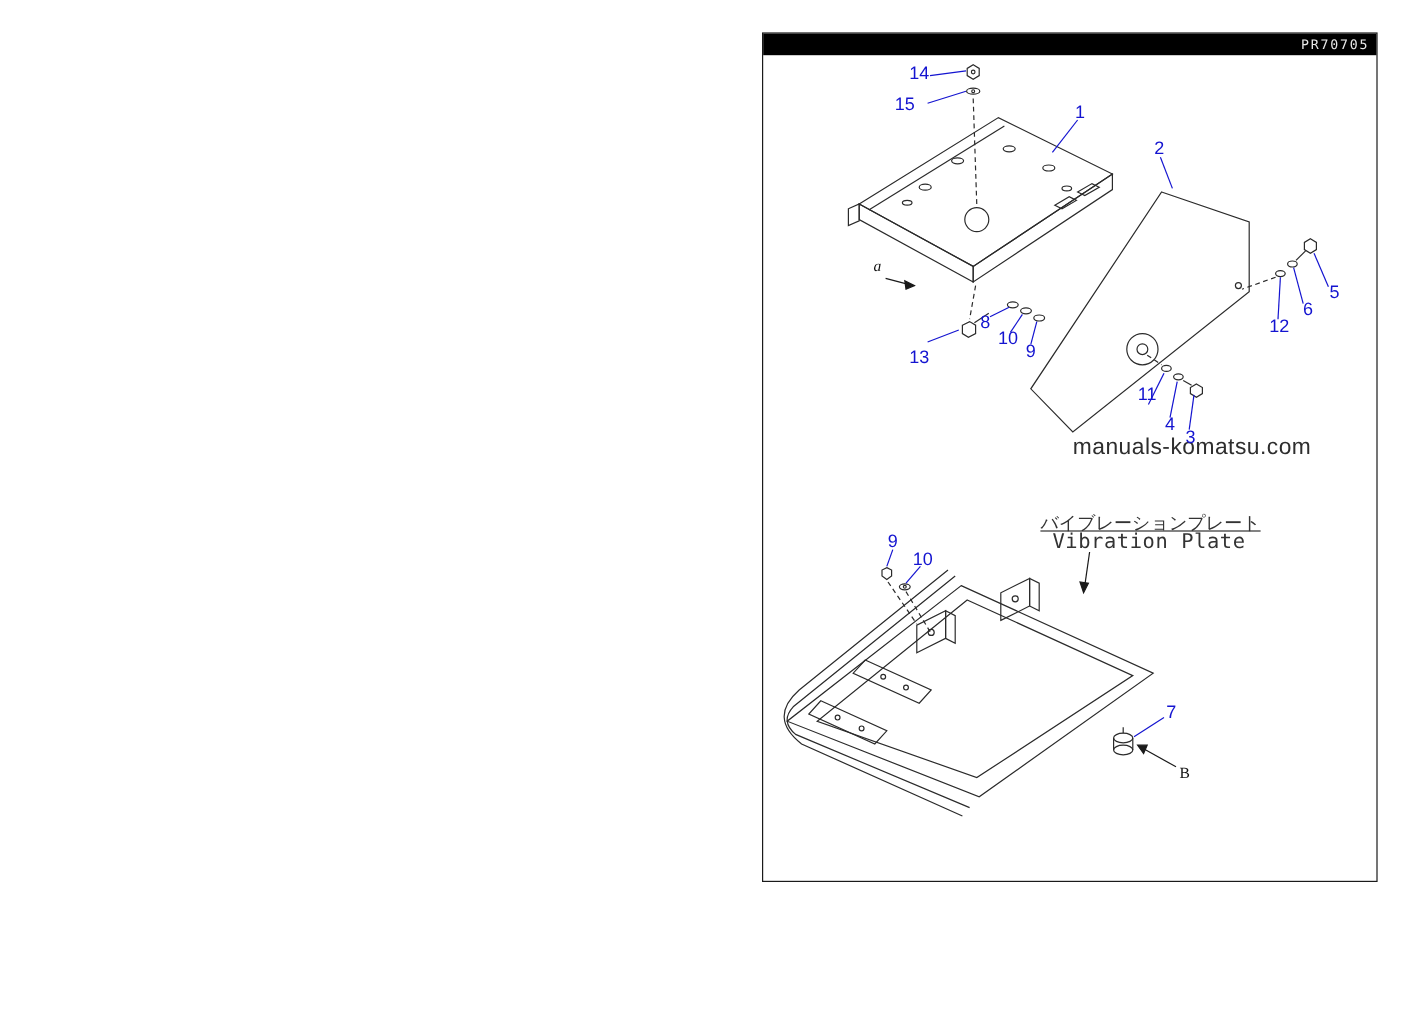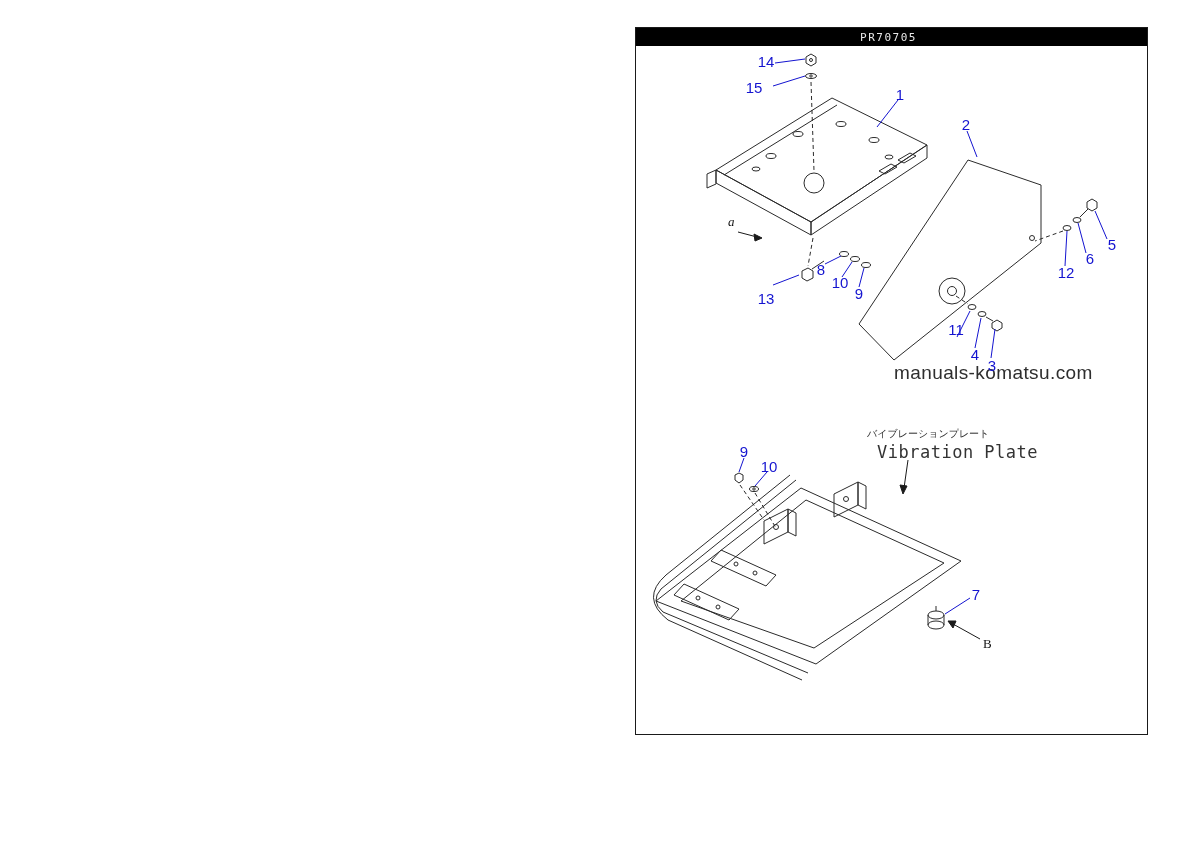--- a/index.html
+++ b/index.html
@@ -6,32 +6,32 @@
   .page{position:relative;width:1190px;height:842px;background:#ffffff;
         font-family:"Liberation Sans",sans-serif;overflow:hidden;}
 
   .cover-box{position:absolute;left:40px;top:27px;width:513px;height:316px;background:#000;}
   .manual-link{position:absolute;left:4px;top:20px;font-size:11.5px;line-height:12px;
         color:#2323ea;text-decoration:underline;cursor:pointer;white-space:nowrap;}
 
   .diagram-panel{position:absolute;left:635px;top:27px;width:513px;height:708px;
         background:#fff;border:1px solid #1a1a1a;box-sizing:border-box;}
   .panel-header{position:absolute;left:0;top:0;right:0;height:18px;background:#000;
-        display:flex;align-items:center;justify-content:center;padding-right:6px;box-sizing:border-box;}
+        display:flex;align-items:center;justify-content:flex-end;padding-right:6px;box-sizing:border-box;}
   .panel-code{color:#e8e8e8;font-family:"DejaVu Sans Mono",monospace;font-size:11px;letter-spacing:1.5px;}
 
   .panel-svg{position:absolute;left:0;top:0;}
   .callout-layer{position:absolute;left:0;top:0;width:513px;height:708px;pointer-events:none;}
   .callout{position:absolute;transform:translate(-50%,-50%);color:#1414d0;
         font-size:15px;font-family:Liberation Sans, sans-serif;}
 
   .watermark{position:absolute;left:258px;top:334px;font-size:19px;color:#2e2e2e;
         letter-spacing:.4px;white-space:nowrap;}
-  .jp-label{position:absolute;left:231px;top:399px;font-size:10px;color:#333;
-        font-family:"DejaVu Sans",sans-serif;white-space:nowrap;}
+  .jp-label{position:absolute;left:231px;top:399px;font-size:15px;color:#333;
+        font-family:"DejaVu Sans",sans-serif;white-space:nowrap;text-decoration:underline;}
   .en-label{position:absolute;left:241px;top:414px;font-size:17px;color:#333;
         font-family:"DejaVu Sans Mono",monospace;letter-spacing:.5px;white-space:nowrap;}
   .marker-a{position:absolute;left:92px;top:186px;font-size:13px;font-style:italic;
         color:#111;font-family:"Liberation Serif",serif;}
   .marker-b{position:absolute;left:347px;top:608px;font-size:13px;color:#111;
         font-family:"Liberation Serif",serif;}
 </style>
 </head>
 <body>
 

